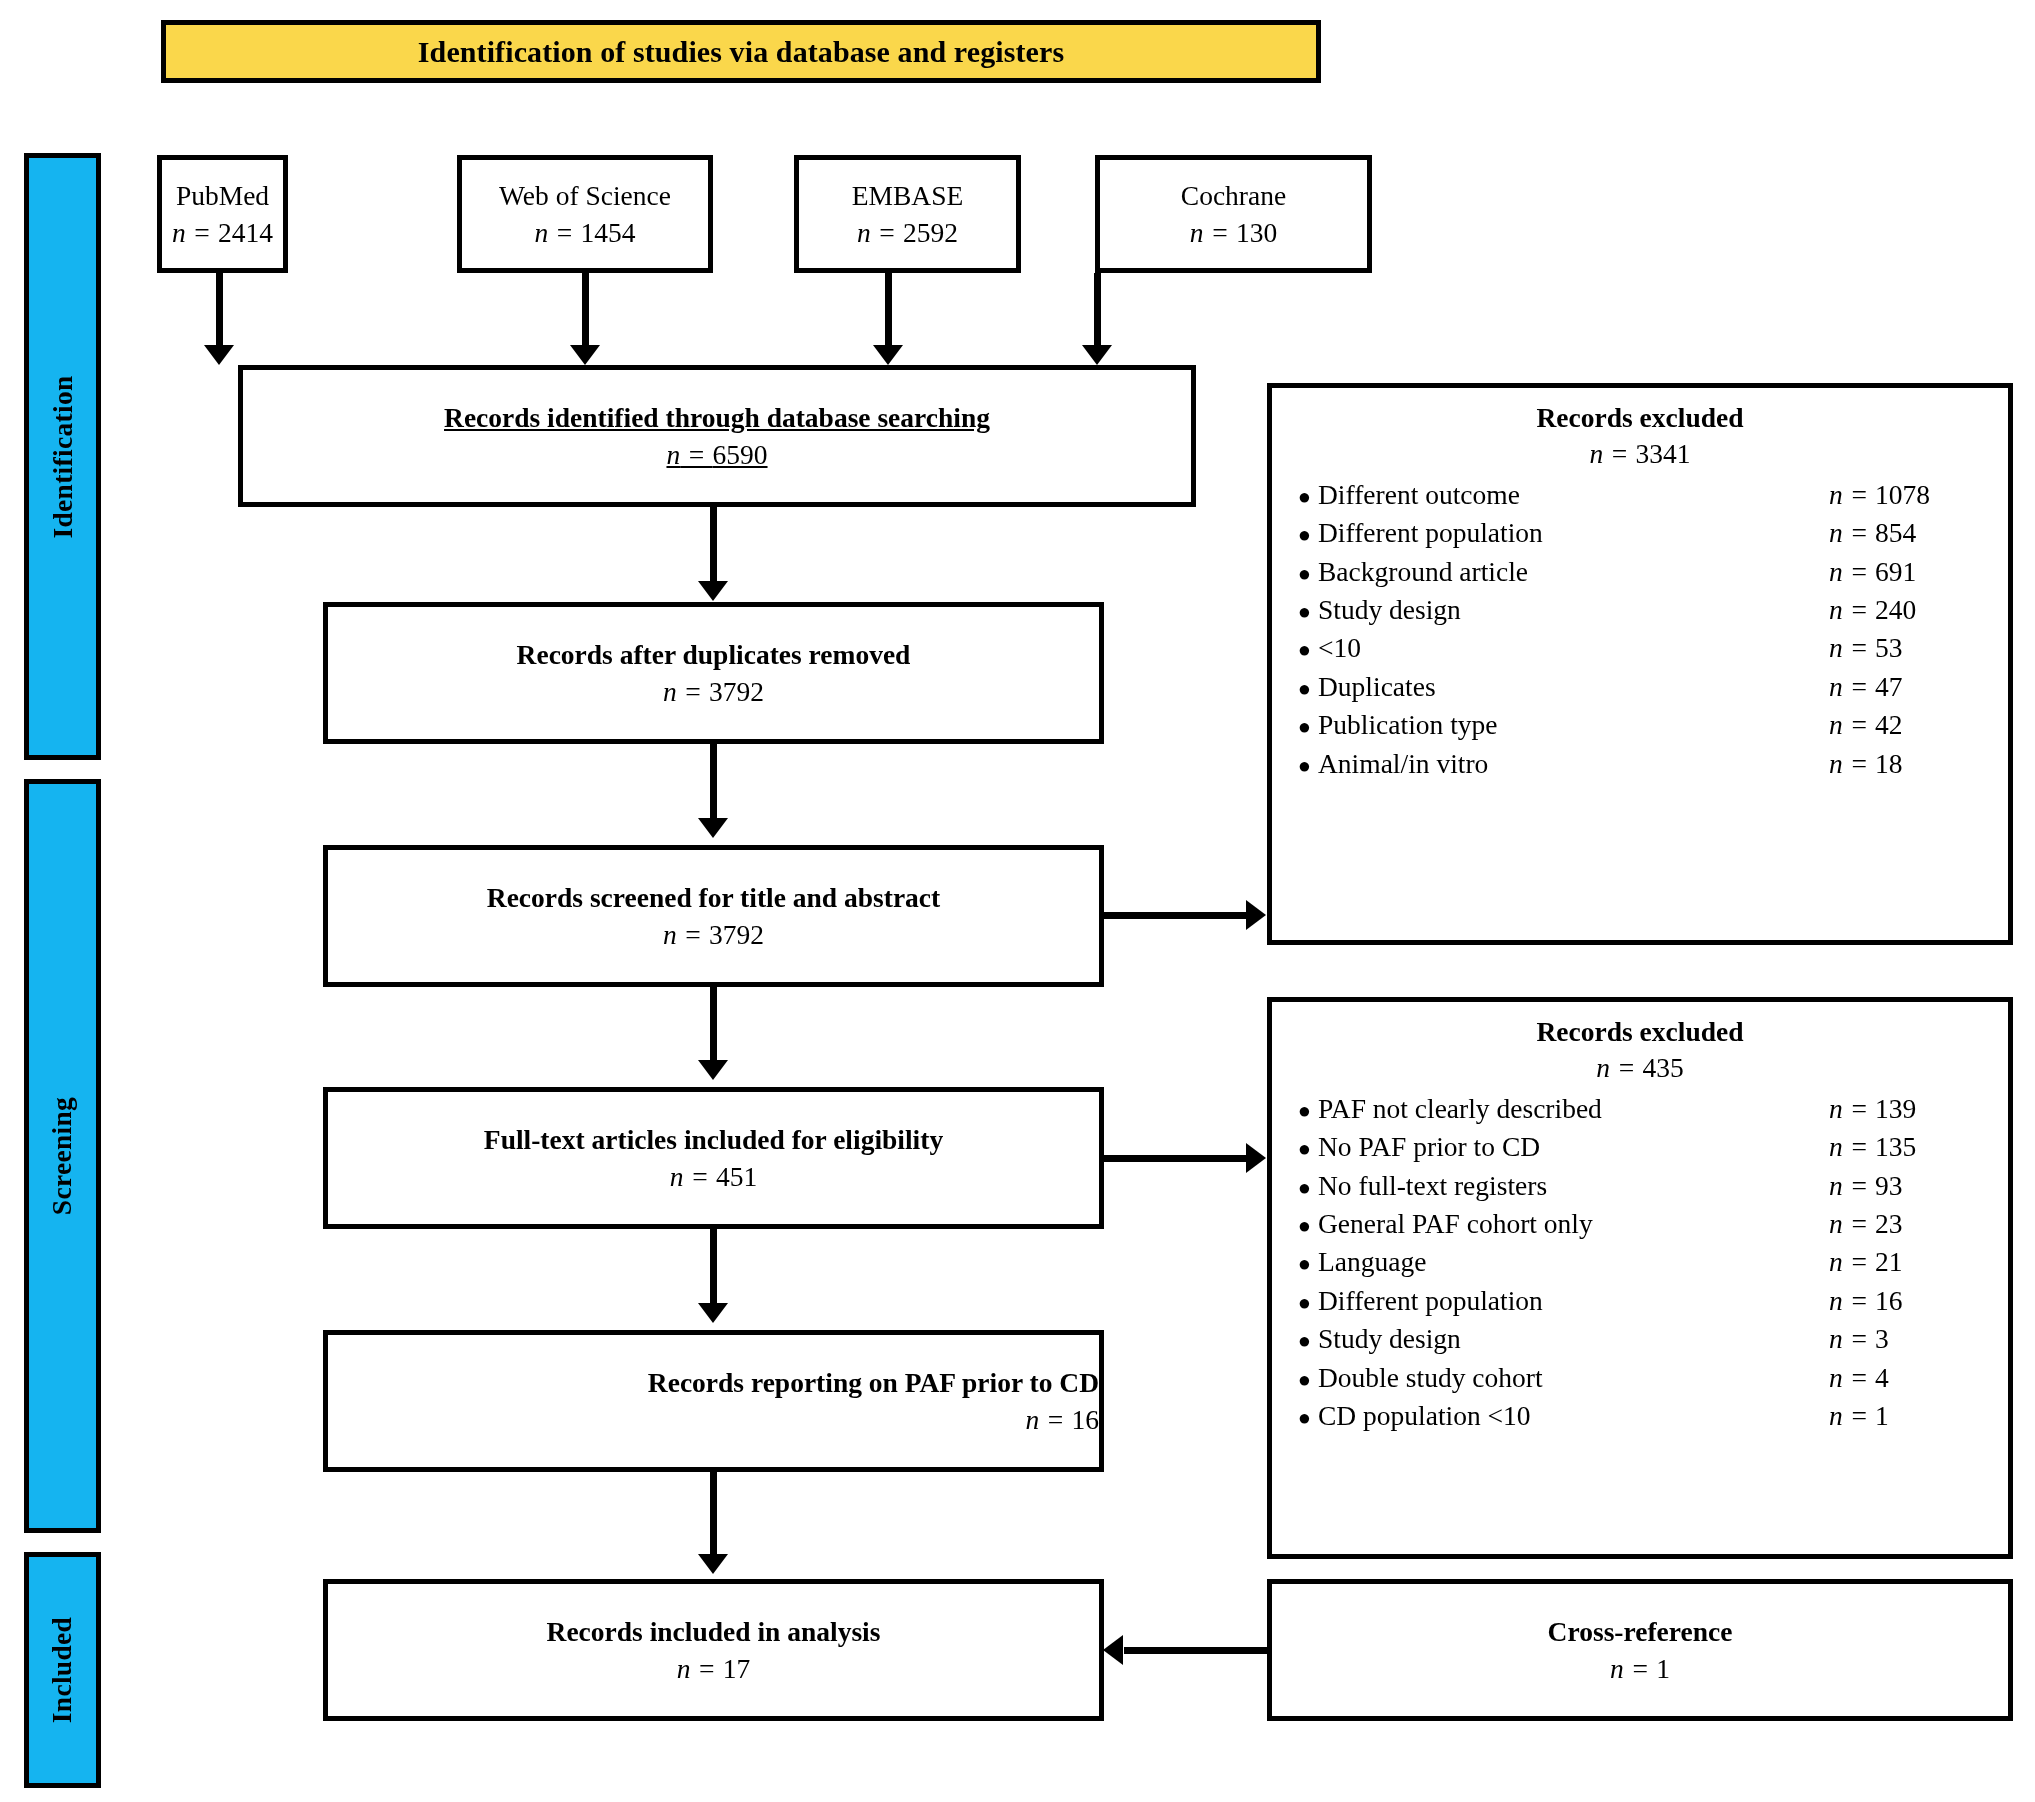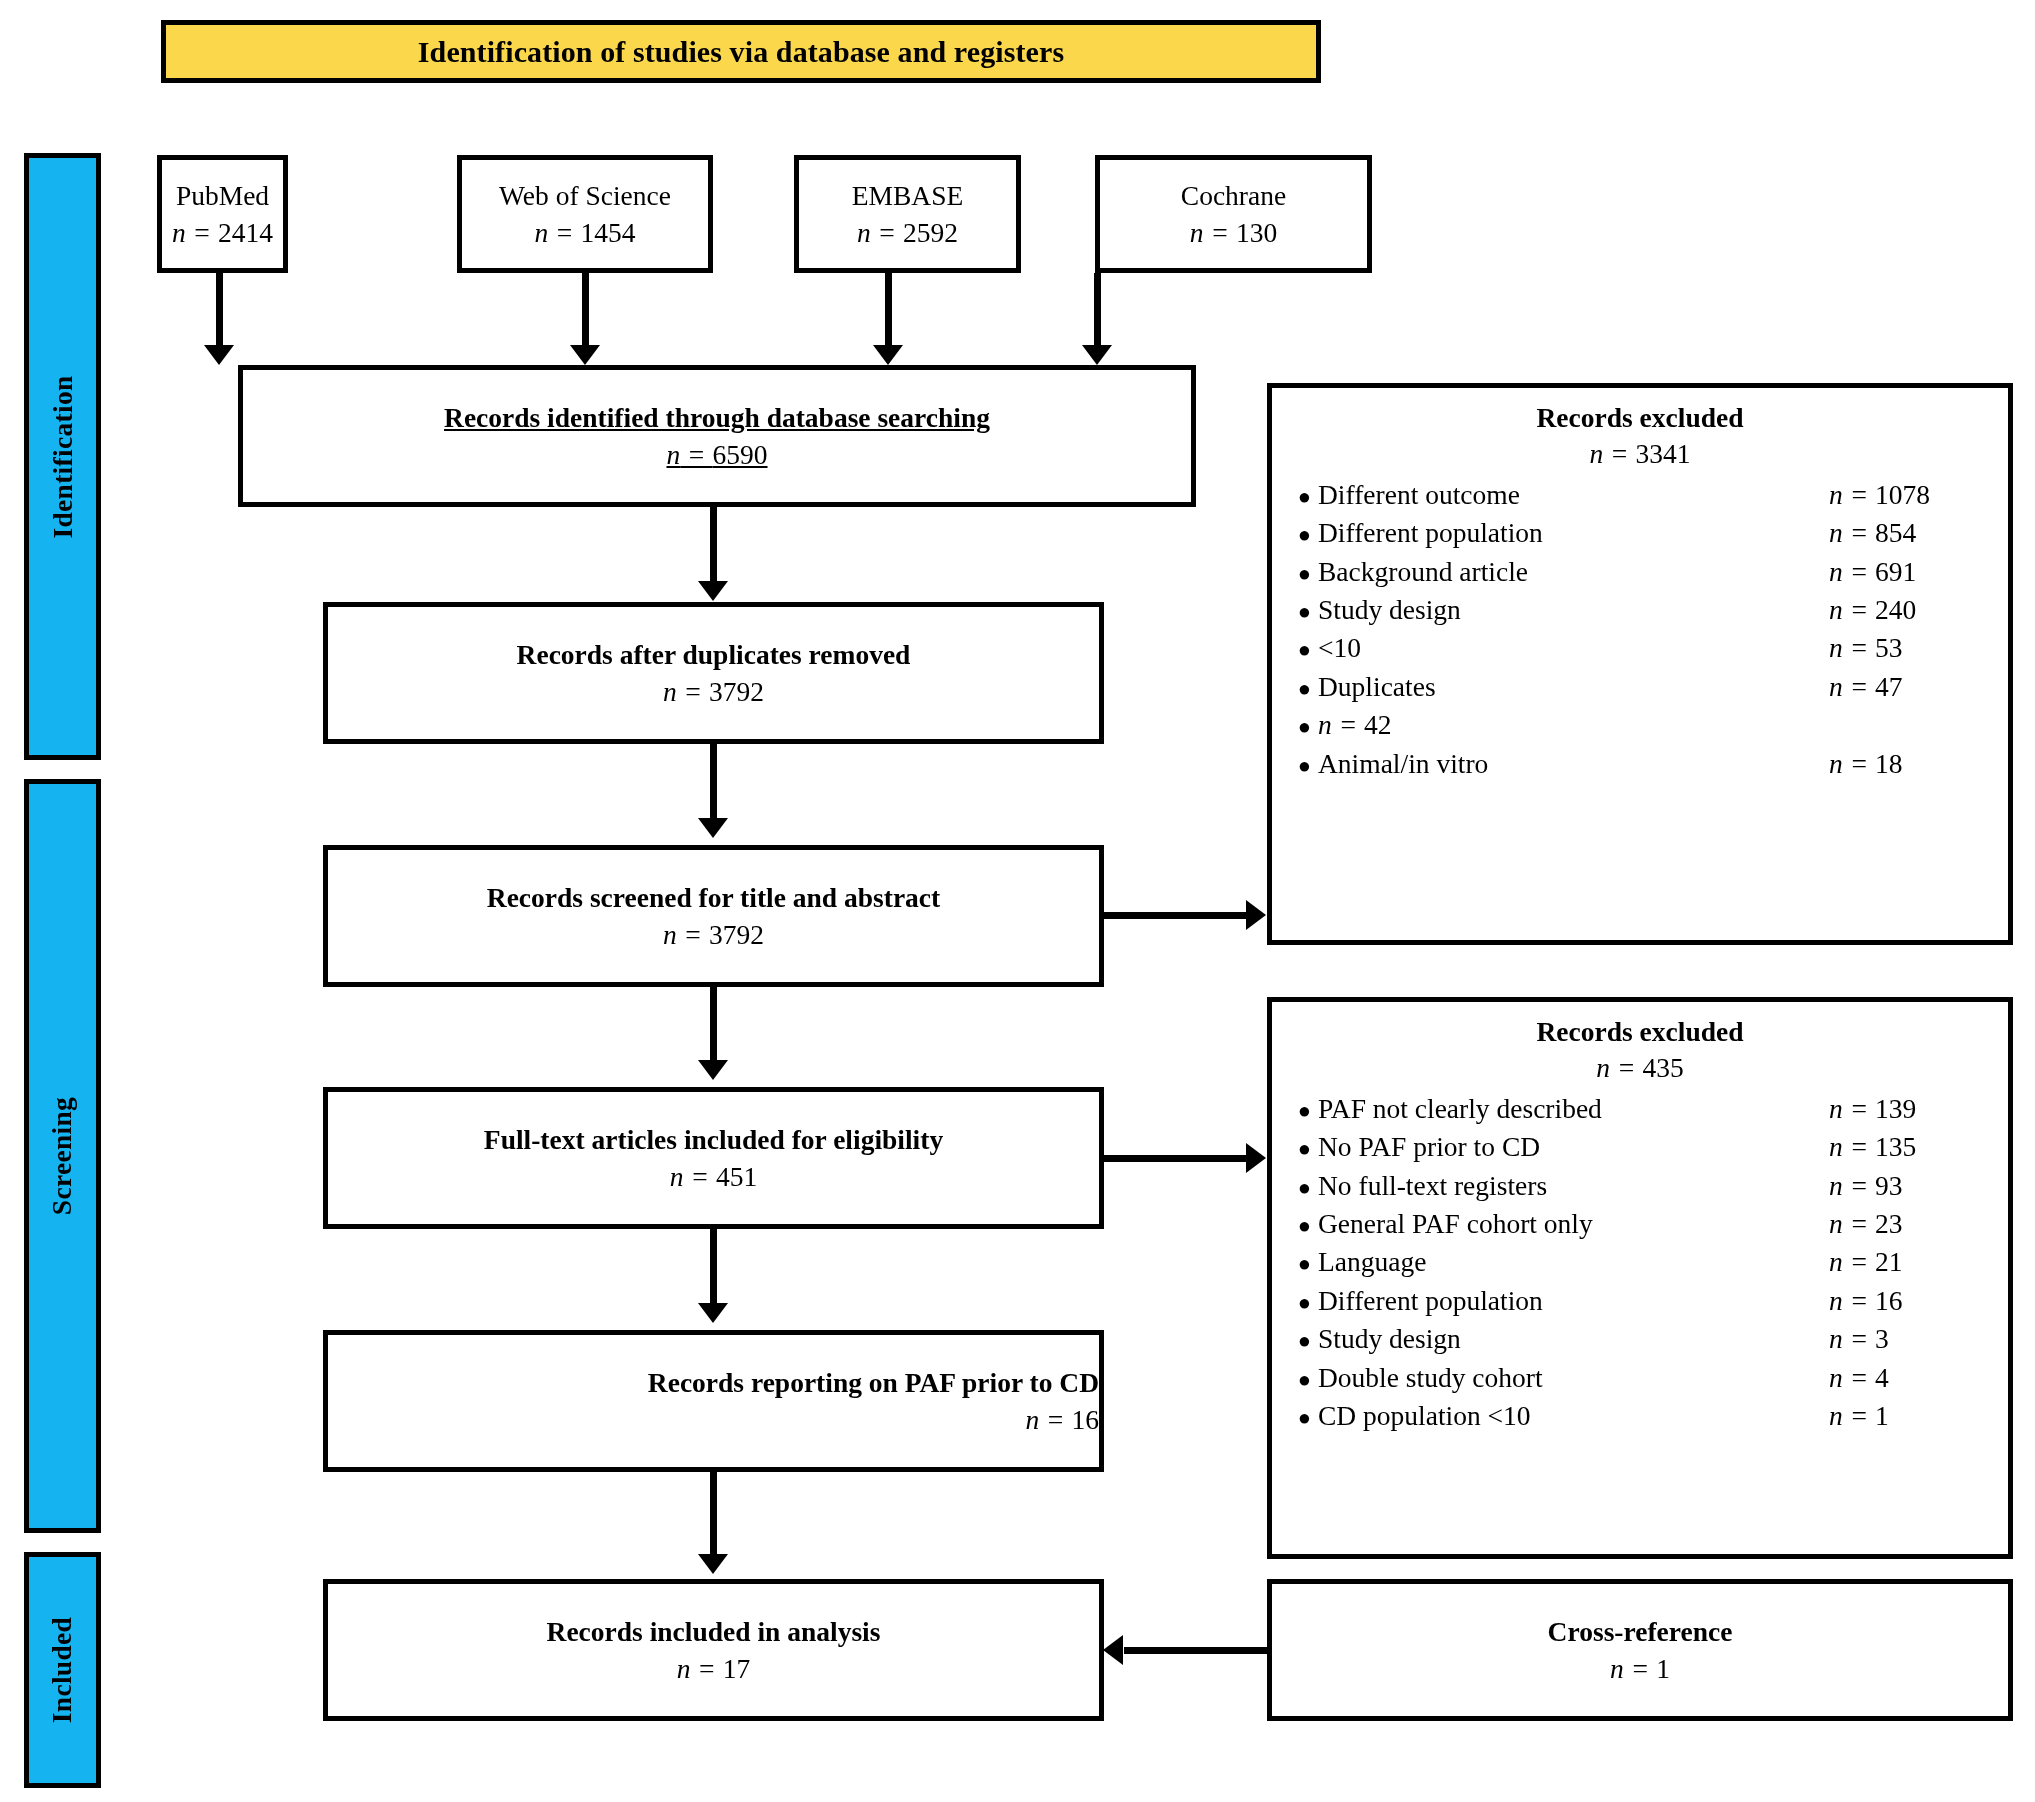--- a/index.html
+++ b/index.html
@@ -271,20 +271,21 @@
         <span class="lab">&lt;10</span>
         <span class="cnt"><span style="font-style:italic">n</span> = <span class="num">53</span></span>
       </li>
       <li>
         <span class="bul">●</span>
         <span class="lab">Duplicates</span>
         <span class="cnt"><span style="font-style:italic">n</span> = <span class="num">47</span></span>
       </li>
       <li>
         <span class="bul">●</span>
+        <span class="lab">Publication type</span>
         <span class="cnt"><span style="font-style:italic">n</span> = <span class="num">42</span></span>
       </li>
       <li>
         <span class="bul">●</span>
         <span class="lab">Animal/in vitro</span>
         <span class="cnt" style="font-style:italic"><span style="font-style:italic">n</span> = <span class="num">18</span></span>
       </li>
     </ul>
   </div>
 

